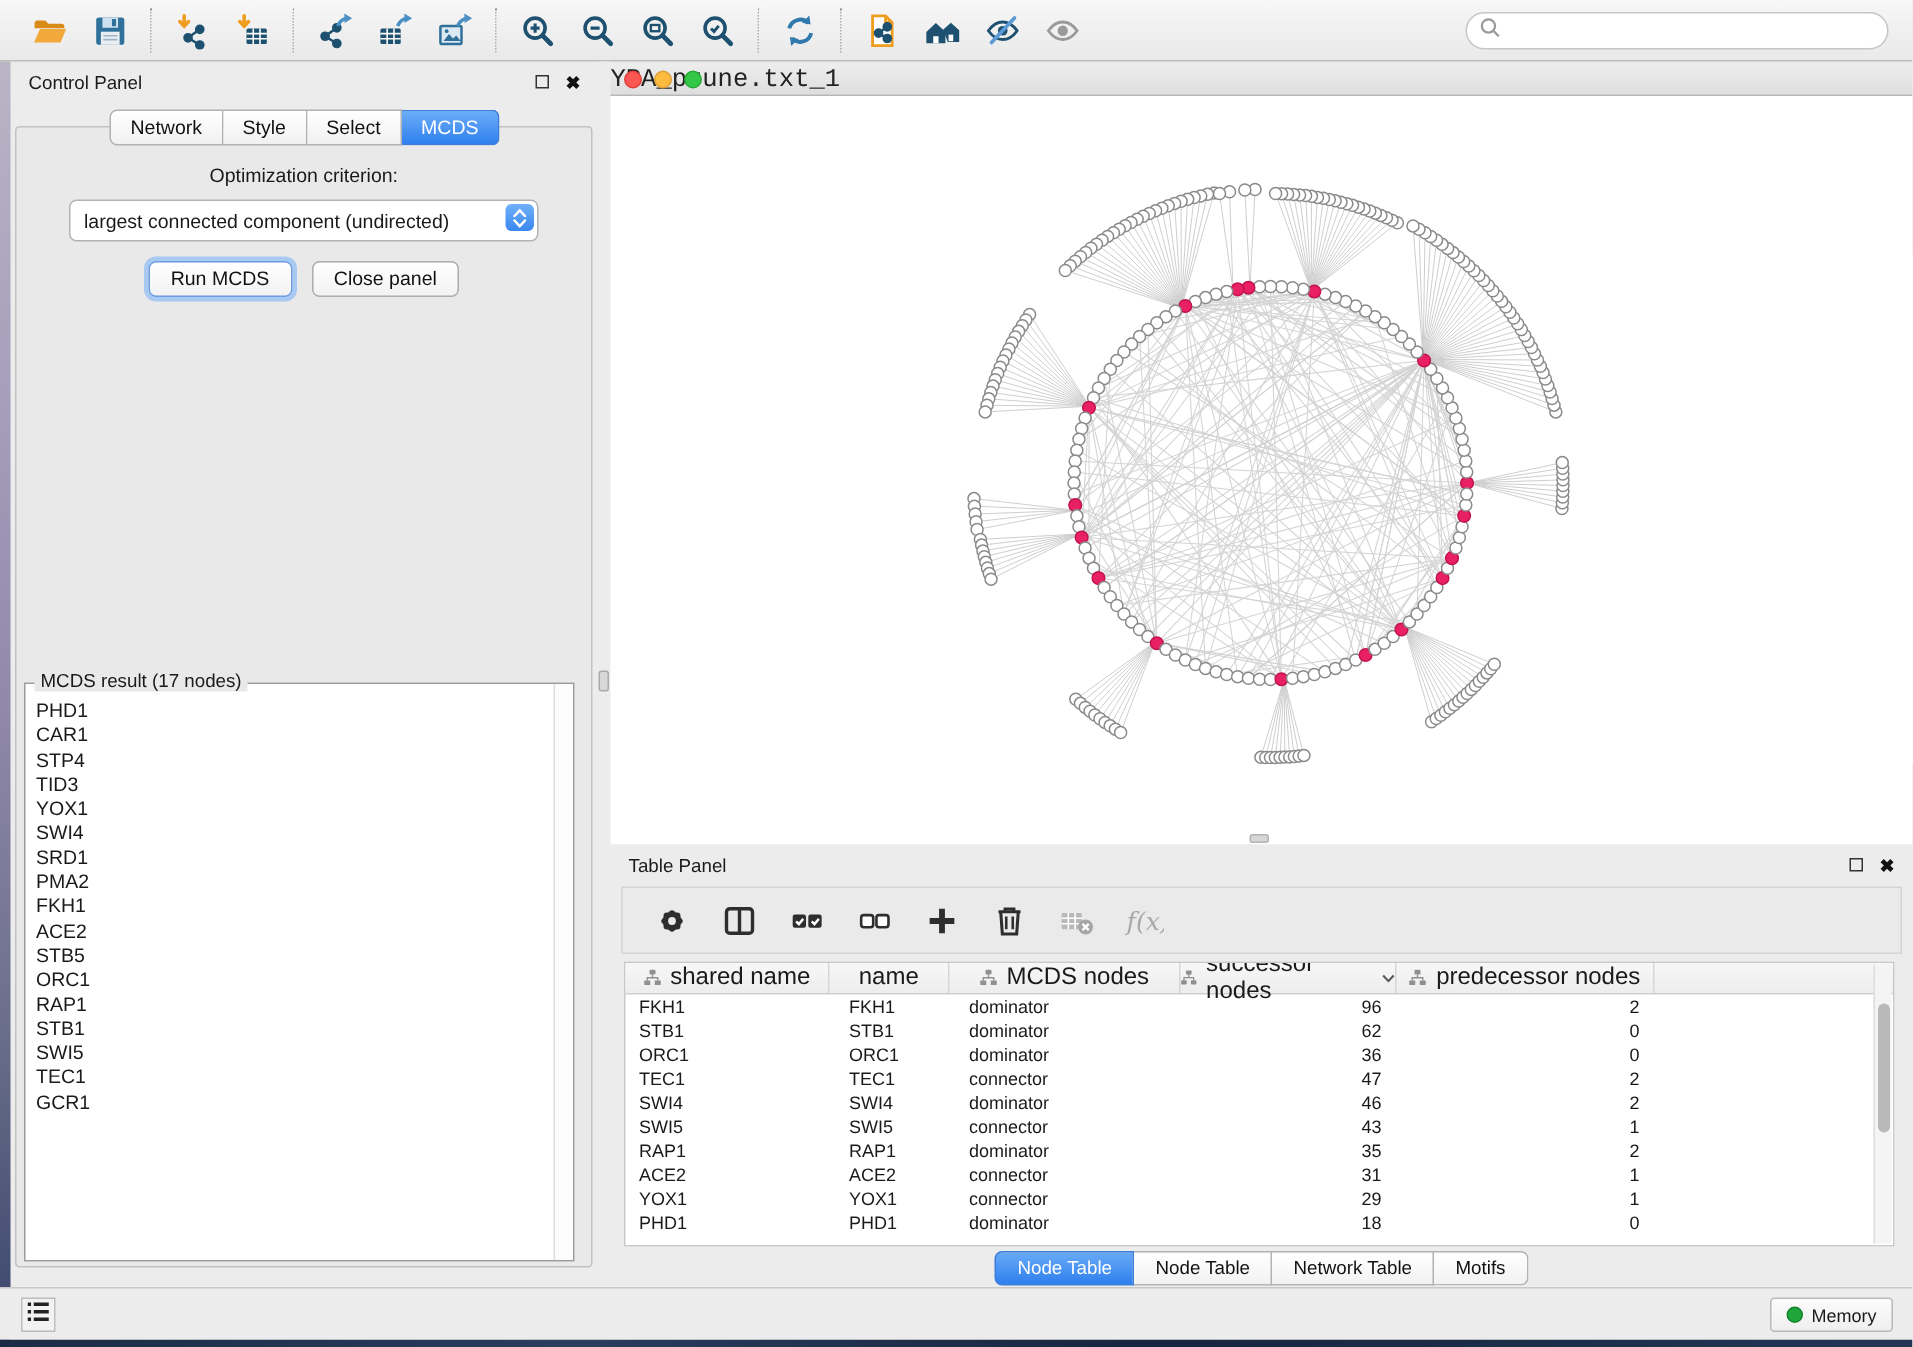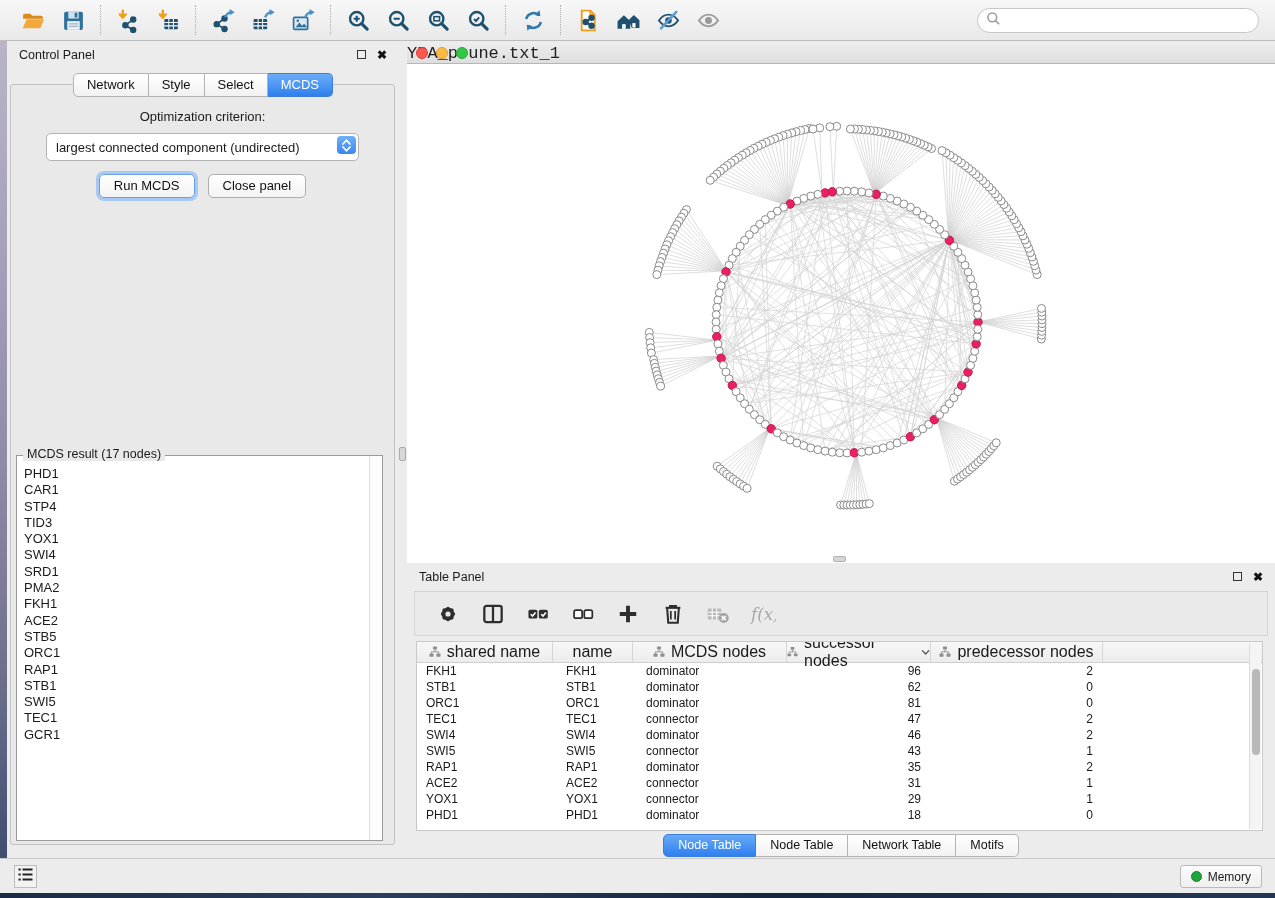--- a/index.html
+++ b/index.html
@@ -1121,21 +1121,21 @@
           <div class="td" style="width: 136px; padding-left: 9px;">STB1</div>
           <div class="td" style="width: 80px; padding-left: 13px;">STB1</div>
           <div class="td" style="width: 154px; padding-left: 13px;">dominator</div>
           <div class="td num" style="width: 144px;">62</div>
           <div class="td num" style="width: 172px;">0</div>
         </div>
         <div class="trow">
           <div class="td" style="width: 136px; padding-left: 9px;">ORC1</div>
           <div class="td" style="width: 80px; padding-left: 13px;">ORC1</div>
           <div class="td" style="width: 154px; padding-left: 13px;">dominator</div>
-          <div class="td num" style="width: 144px;">81</div>
+          <div class="td num" style="width: 144px;">36</div>
           <div class="td num" style="width: 172px;">0</div>
         </div>
         <div class="trow">
           <div class="td" style="width: 136px; padding-left: 9px;">TEC1</div>
           <div class="td" style="width: 80px; padding-left: 13px;">TEC1</div>
           <div class="td" style="width: 154px; padding-left: 13px;">connector</div>
           <div class="td num" style="width: 144px;">47</div>
           <div class="td num" style="width: 172px;">2</div>
         </div>
         <div class="trow">

